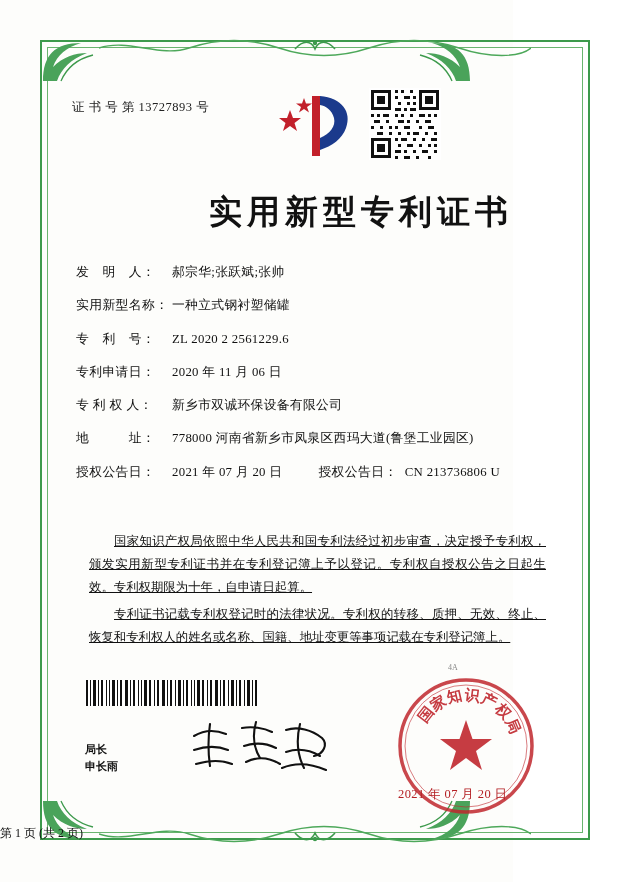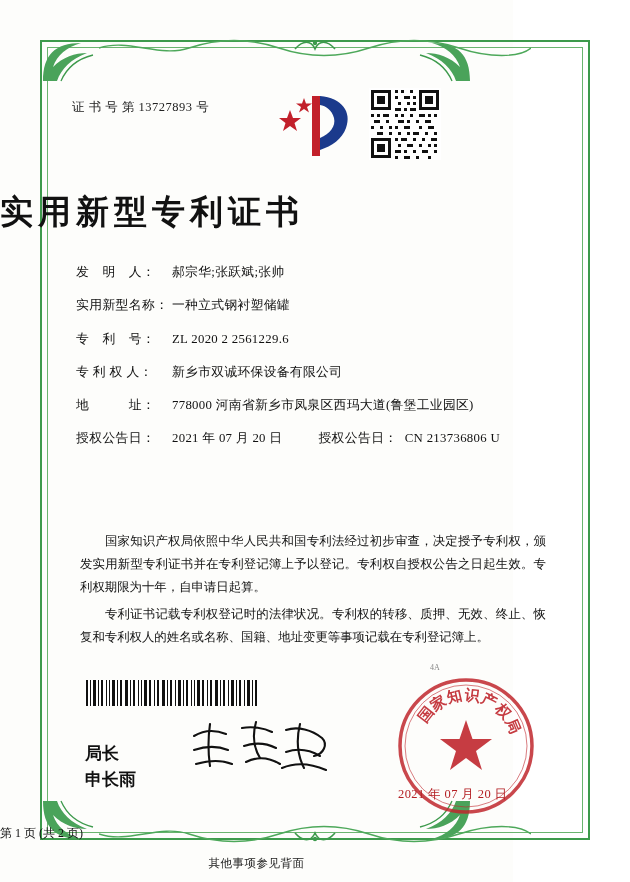--- a/index.html
+++ b/index.html
@@ -81,21 +81,21 @@
     position: absolute;
     right: 72px; top: 88px;
     width: 72px; height: 72px;
   }
 
   
   .doc-title {
     position: absolute;
     left: 0; right: 0;
     top: 190px;
-    text-align: left;
+    text-align: right;
     font-size: 33px;
     font-weight: bold;
     letter-spacing: 5px;
     font-family: "Liberation Serif", serif;
     color: #111;
   }
 
   
   .fields {
     position: absolute;
@@ -134,22 +134,23 @@
     position: absolute;
     left: 76px;
     top: 530px;
     width: 470px;
     font-size: 12.4px;
     line-height: 1.85;
     text-align: justify;
     color: #111;
   }
   .paras p {
-    margin: 0 0 4px 4px;
+    margin: 0 0 4px 13px;
     text-indent: 25px;
+    text-decoration: underline;
   }
 
   
   .barcode {
     position: absolute;
     left: 85px;
     top: 680px;
     width: 175px;
     height: 26px;
   }
@@ -161,21 +162,21 @@
     top: 676px;
     width: 140px;
     height: 140px;
   }
 
   
   .sig-label {
     position: absolute;
     left: 85px;
     top: 741px;
-    font-size: 17px;
+    font-size: 11px;
     line-height: 1.55;
     font-weight: bold;
     color: #111;
   }
   .sig-script {
     position: absolute;
     left: 186px;
     top: 716px;
     width: 150px;
     height: 60px;
@@ -204,21 +205,21 @@
     left: 0; right: 0;
     top: 856px;
     text-align: center;
     font-size: 11.5px;
     color: #222;
     letter-spacing: 0.5px;
   }
 
   .small-mark {
     position: absolute;
-    left: 430px;
+    left: 448px;
     top: 663px;
     font-size: 8px;
     color: #888;
   }
 </style>
 </head>
 <body>
 
 <div class="page">
 
@@ -364,20 +365,24 @@
     </div>
     <div class="field-row">
       <span class="field-label">实用新型名称：</span>
       <span class="field-value">一种立式钢衬塑储罐</span>
     </div>
     <div class="field-row">
       <span class="field-label">专　利　号：</span>
       <span class="field-value">ZL 2020 2 2561229.6</span>
     </div>
     <div class="field-row">
+      <span class="field-label">专利申请日：</span>
+      <span class="field-value">2020 年 11 月 06 日</span>
+    </div>
+    <div class="field-row">
       <span class="field-label">专 利 权 人：</span>
       <span class="field-value">新乡市双诚环保设备有限公司</span>
     </div>
     <div class="field-row">
       <span class="field-label">地　　　址：</span>
       <span class="field-value">778000 河南省新乡市凤泉区西玛大道(鲁堡工业园区)</span>
     </div>
     <div class="field-row">
       <span class="field-label">授权公告日：</span>
       <span class="field-value">2021 年 07 月 20 日</span>
@@ -483,15 +488,14 @@
         <path d="M60 46 C 72 40, 84 42, 94 48"></path>
         <path d="M100 14 C 112 10, 126 14, 136 22 C 142 28, 138 38, 128 40"></path>
         <path d="M114 8 C 110 24, 112 40, 118 52"></path>
         <path d="M100 36 C 112 32, 124 34, 134 40"></path>
         <path d="M96 52 C 110 46, 126 48, 140 54"></path>
       </g>
     </svg>
   </div>
 
   <div class="page-num">第 1 页 (共 2 页)</div>
-  <div class="back-note">其他事项参见背面</div>
 
 </div>
 
 </body></html>

